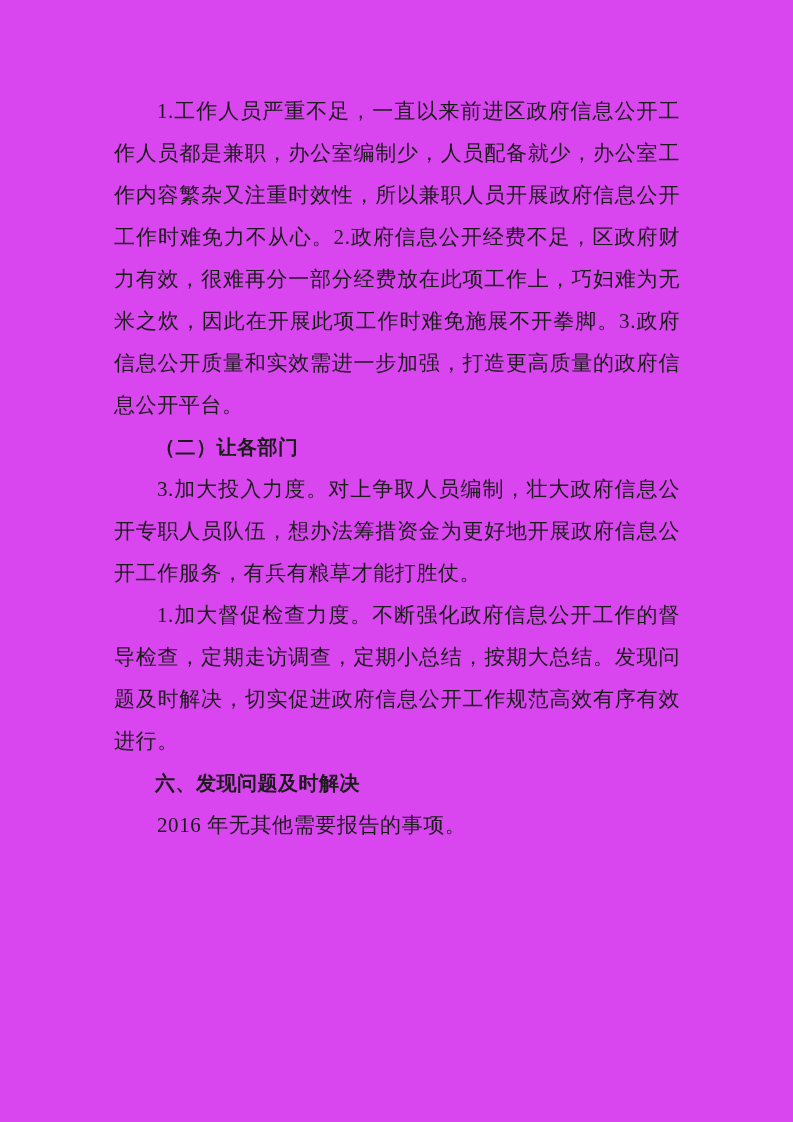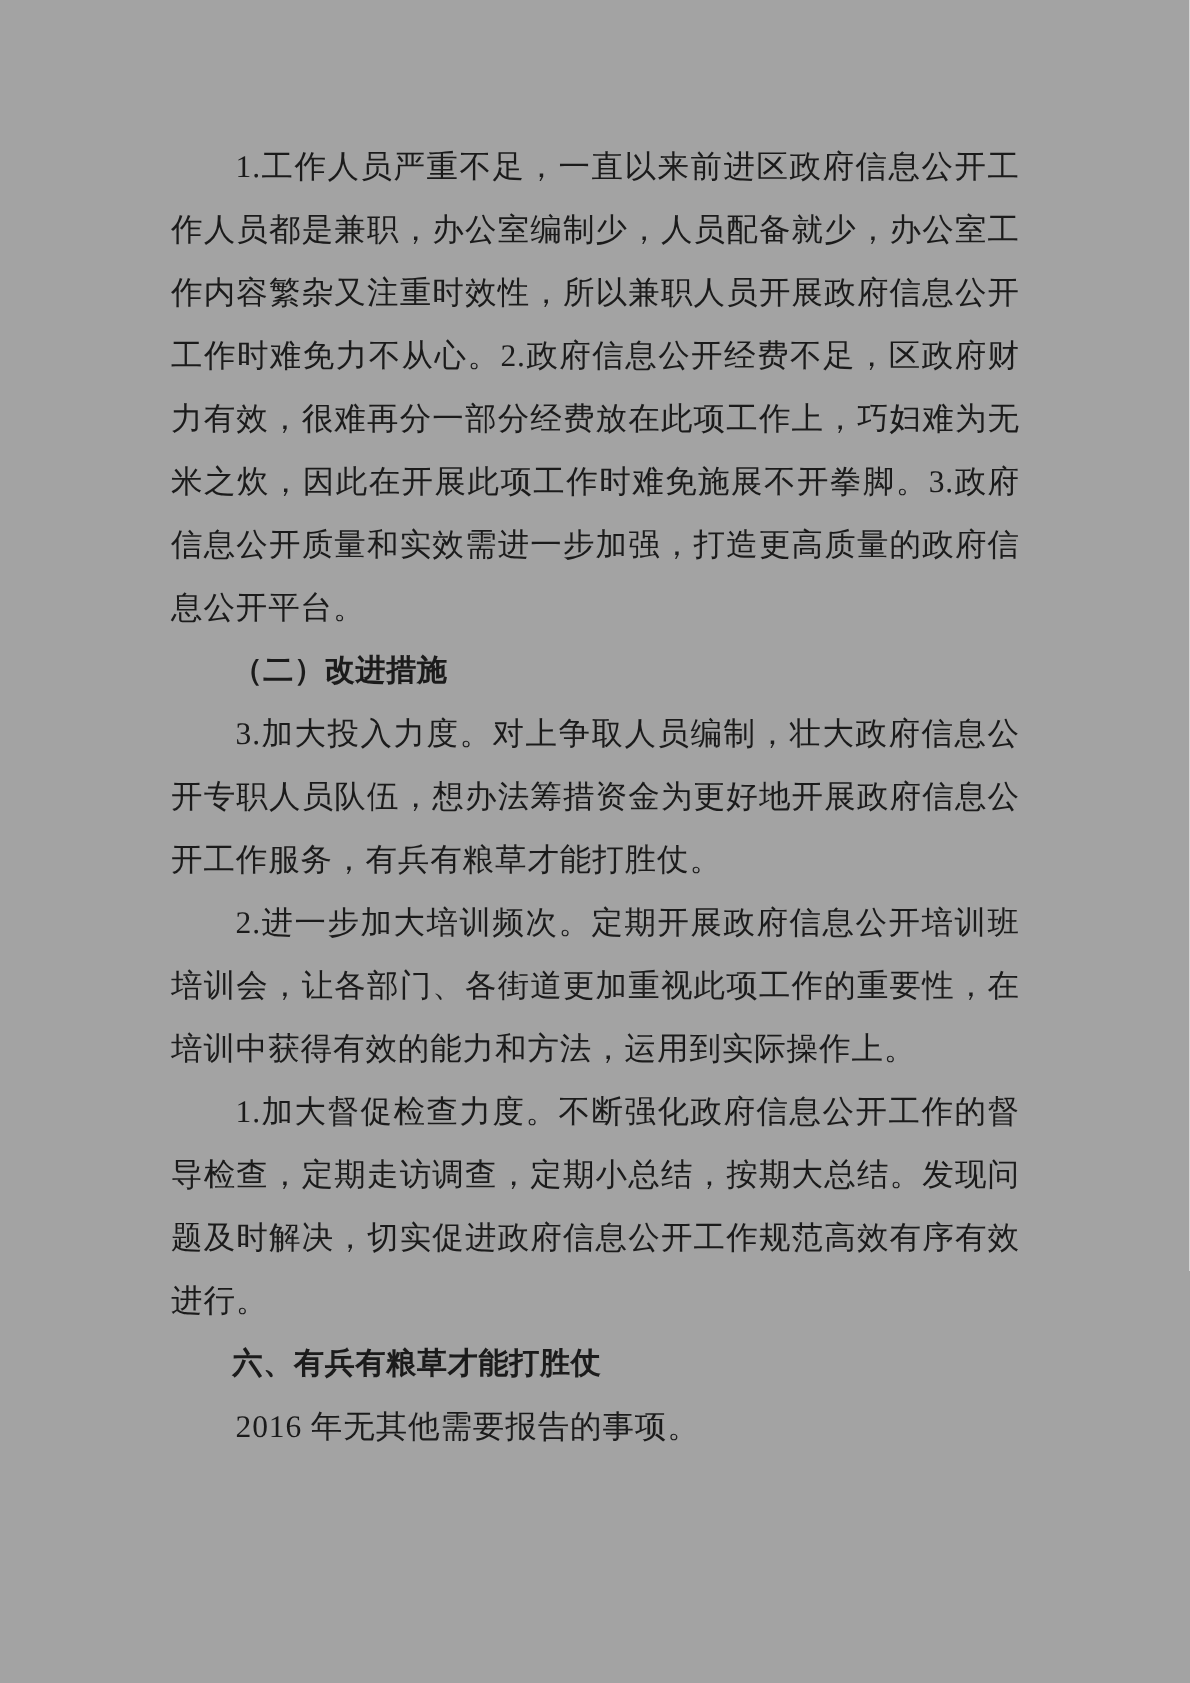--- a/index.html
+++ b/index.html
@@ -4,21 +4,21 @@
 <style>
   html, body {
     margin: 0;
     padding: 0;
     background: #ffffff;
   }
   .page {
     position: relative;
     width: 793px;
     height: 1122px;
-    background: #a3a3a3;
+    background: #d946ef;
     overflow: hidden;
   }
   .content {
     position: absolute;
     left: 114px;
     top: 90px;
     width: 566px;
     color: #1b1b1b;
   }
   .para {
@@ -42,20 +42,19 @@
     text-indent: 41px;
     text-align: left;
   }
 </style>
 </head>
 <body>
 
 <div class="page">
   <div class="content">
     <p class="para">1.工作人员严重不足，一直以来前进区政府信息公开工作人员都是兼职，办公室编制少，人员配备就少，办公室工作内容繁杂又注重时效性，所以兼职人员开展政府信息公开工作时难免力不从心。2.政府信息公开经费不足，区政府财力有效，很难再分一部分经费放在此项工作上，巧妇难为无米之炊，因此在开展此项工作时难免施展不开拳脚。3.政府信息公开质量和实效需进一步加强，打造更高质量的政府信息公开平台。</p>
-    <h3 class="heading">（二）改进措施</h3>
+    <h3 class="heading">（二）让各部门</h3>
     <p class="para">3.加大投入力度。对上争取人员编制，壮大政府信息公开专职人员队伍，想办法筹措资金为更好地开展政府信息公开工作服务，有兵有粮草才能打胜仗。</p>
-    <p class="para">2.进一步加大培训频次。定期开展政府信息公开培训班培训会，让各部门、各街道更加重视此项工作的重要性，在培训中获得有效的能力和方法，运用到实际操作上。</p>
     <p class="para">1.加大督促检查力度。不断强化政府信息公开工作的督导检查，定期走访调查，定期小总结，按期大总结。发现问题及时解决，切实促进政府信息公开工作规范高效有序有效进行。</p>
-    <h3 class="heading">六、有兵有粮草才能打胜仗</h3>
+    <h3 class="heading">六、发现问题及时解决</h3>
     <p class="para">2016 年无其他需要报告的事项。</p>
   </div>
 </div>
 
 </body></html>

